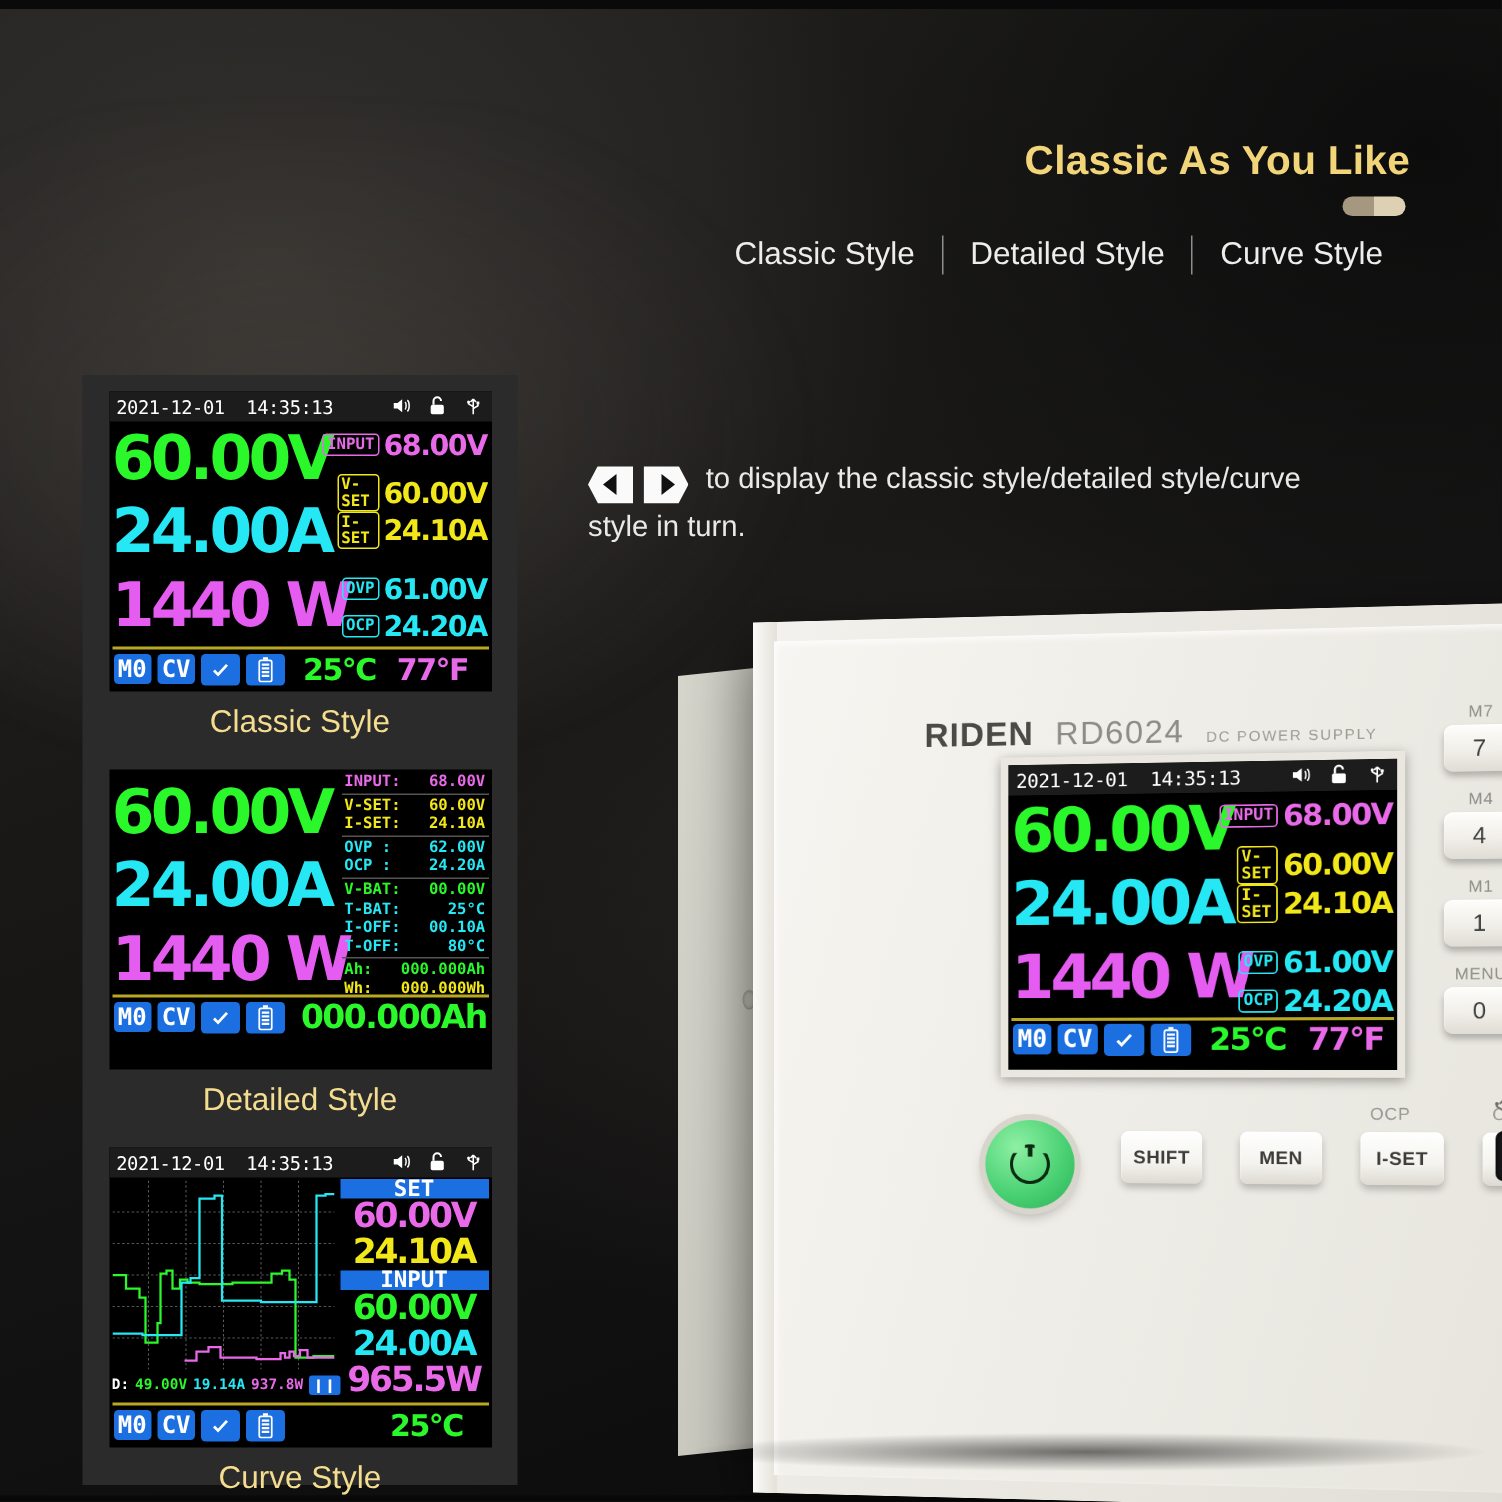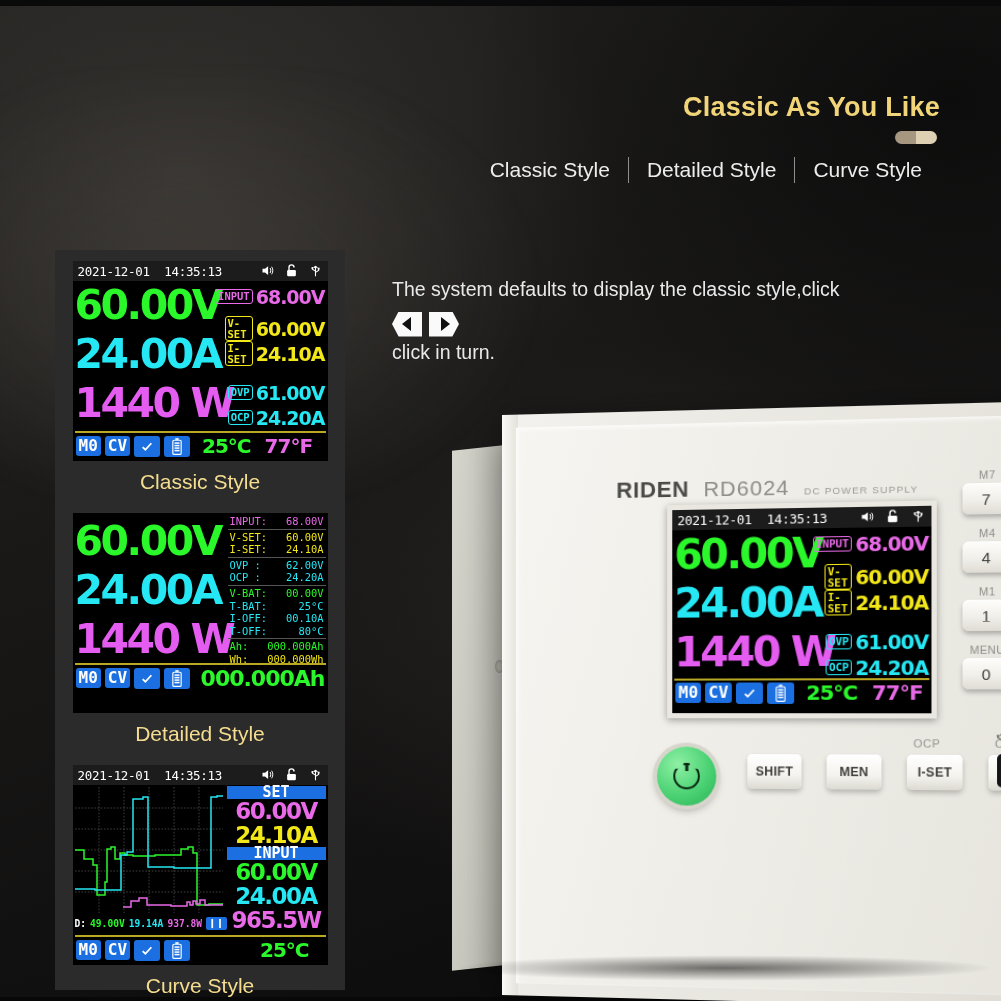--- a/index.html
+++ b/index.html
@@ -90,21 +90,21 @@
   .sbadge.sq{width:26px;height:21px;display:flex;align-items:center;justify-content:center;padding:0;}
   .temp-g{color:#2bf82b;font-size:20px;font-weight:bold;margin-left:8px;
     font-family:"DejaVu Sans",sans-serif;letter-spacing:-1px;}
   .temp-p{color:#e96ae8;font-size:20px;font-weight:bold;margin-left:10px;
     font-family:"DejaVu Sans",sans-serif;letter-spacing:-1px;}
 
   
   .d-body{position:relative;height:150px;}
   .d-left{position:absolute;left:2px;top:4px;width:152px;}
   .d-right{position:absolute;right:2px;top:1px;width:98px;
-    font-family:"DejaVu Sans Mono",monospace;font-size:10.4px;font-weight:normal;line-height:12.6px;}
+    font-family:"DejaVu Sans Mono",monospace;font-size:10.4px;font-weight:bold;line-height:12.6px;}
   .dgrp{padding:1px 2px;}
   .dsep{height:1px;background:#555;}
   .drow{display:flex;justify-content:space-between;white-space:nowrap;}
   .d-ah{color:#2bf82b;font-size:22px;font-weight:bold;margin-left:7px;letter-spacing:-1px;
     font-family:"DejaVu Sans",sans-serif;}
 
   
   .cv-body{position:relative;height:150px;}
   .cv-graph{position:absolute;left:2px;top:2px;width:148px;height:126px;background:#000;}
   .cv-foot{position:absolute;left:2px;top:130px;width:150px;height:16px;
@@ -194,32 +194,32 @@
 
   <div class="styletabs">
     <div class="styletab">Classic Style</div>
     <div class="tabsep"></div>
     <div class="styletab">Detailed Style</div>
     <div class="tabsep"></div>
     <div class="styletab">Curve Style</div>
   </div>
 
   <div class="para">
-    <span>The system defaults to display the classic style,click</span>
     <br>
     <span class="arrows">
       <span class="arrow left">
           <i class="tri"></i>
         </span>
       <span class="arrow right">
           <i class="tri"></i>
         </span>
     </span>
+    <span>to display the classic style/detailed style/curve</span>
     <br>
-    <span>click in turn.</span>
+    <span>style in turn.</span>
   </div>
 
   <div class="shotcol">
 
     <div class="shotblock">
       <div class="screen">
         <div class="lcd-top">
           <div class="lcd-dt">
             <span>2021-12-01</span>&nbsp; <span>14:35:13</span>
           </div>

